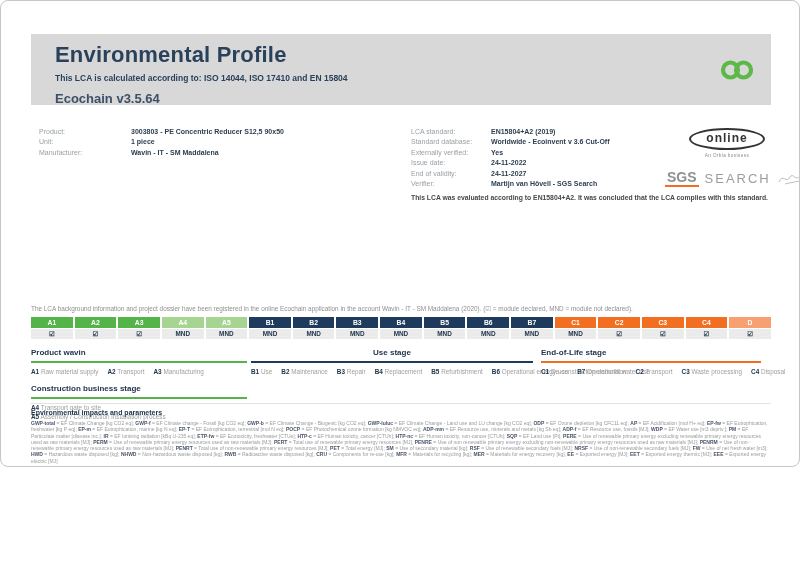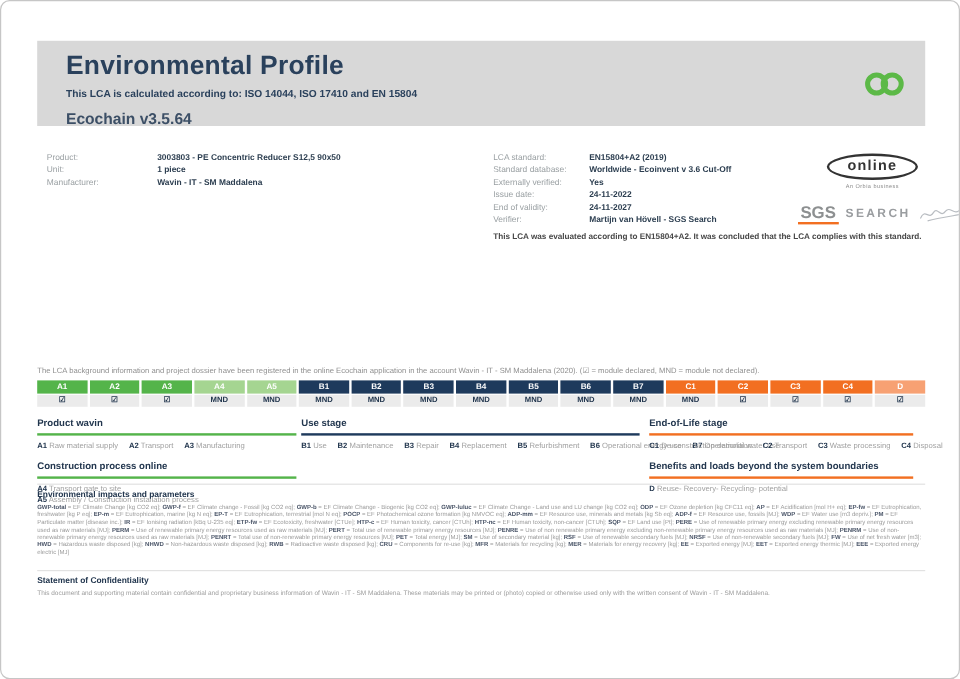--- a/index.html
+++ b/index.html
@@ -1,16 +1,16 @@
 <!DOCTYPE html>
 <html style="--green: #54b44a; --light-green: #a5d591; --navy: #1e3a5c; --orange: #f26f21; --light-orange: #f7a173; --band-gray: #d8d8d8; --heading-navy: #22364e; --logo-green: #5cb947;"><head>
 <meta charset="utf-8">
 <style>
   html,body{margin:0;padding:0;background:#fff;}
-  .page{position:relative;width:800px;height:566px;background:#fff;border:1px solid #c6c6c6;
+  .page{position:relative;width:800px;height:467px;background:#fff;border:1px solid #c6c6c6;
         border-radius:8px;box-sizing:border-box;overflow:hidden;
         font-family:"Liberation Sans",sans-serif;}
 
   
   .band{position:absolute;left:30px;top:33px;width:740px;height:71px;background:#d8d8d8;}
   .band-text{position:absolute;left:24px;top:8px;}
   .band h1{margin:0;font-size:22px;font-weight:600;color:#2a415c;letter-spacing:.2px;}
   .band .subtitle{margin-top:5px;font-size:8.5px;font-weight:600;color:#2a415c;}
   .band .version{margin-top:8px;font-size:13px;color:#3c4f66;font-weight:bold;}
   .brand{position:absolute;right:16px;top:24px;display:flex;align-items:center;gap:7px;}
@@ -27,42 +27,42 @@
   .info-value{color:#2c3e50;font-weight:700;}
 
   .wavin{position:absolute;left:688px;top:127px;width:76px;text-align:center;}
   .wavin-oval{border:2px solid #333;border-radius:50%;height:18px;line-height:17px;
               font-size:12px;font-weight:700;letter-spacing:1px;color:#333;}
   .wavin-tag{margin-top:3px;font-size:4.6px;color:#8a8a8a;letter-spacing:.4px;}
 
   .sgs{position:absolute;left:664px;top:168px;display:flex;align-items:center;gap:6px;}
   .sgs-mark{font-size:14px;font-weight:800;color:#8d9091;line-height:14px;
             border-bottom:2px solid var(--orange);padding:0 2px 1px;}
-  .sgs-search{font-size:10px;font-weight:700;color:#9a9da0;letter-spacing:2px;}
+  .sgs-search{font-size:13px;font-weight:400;color:#9a9da0;letter-spacing:2px;}
 
   .eval-note{position:absolute;left:410px;top:193px;width:374px;font-size:6.8px;
              font-weight:600;color:#474747;line-height:8.6px;}
 
   .reg-note{position:absolute;left:30px;top:304px;width:740px;font-size:6.4px;color:#8f8f8f;}
 
   
   .mt{position:absolute;left:30px;top:316px;width:740px;display:flex;gap:2px;}
   .mt-col{flex:1;display:flex;flex-direction:column;gap:1px;}
   .mt-head{height:11px;line-height:11px;text-align:center;color:#fff;font-size:6.8px;font-weight:700;}
   .mt-val{height:10px;line-height:10px;text-align:center;background:#ebebeb;color:#22364e;
           font-size:6.4px;font-weight:600;}
 
   
   .stage-col{position:absolute;top:347px;}
   #col-product{left:30px;width:216px;}
   #col-use{left:250px;width:282px;}
   #col-eol{left:540px;width:220px;}
   .stage-sec h3{margin:0;font-size:8px;color:#22364e;padding-bottom:4px;border-bottom:2px solid #999;}
   .sec-green h3{border-color:var(--green);}
-  .sec-navy h3{border-color:var(--navy);}
+  .sec-navy h3{border-color:var(--navy);text-align:center;}
   .sec-orange h3{border-color:var(--orange);}
   .stage-items{margin-top:4px;font-size:6.4px;line-height:9.5px;color:#a0a0a0;}
   .st-item{margin-right:9px;white-space:nowrap;}
   .st-item.block{display:block;margin-right:0;white-space:normal;}
   .st-item b{color:#22364e;}
   .stage-sec + .stage-sec{margin-top:7px;}
 
   
   .foot-sec{position:absolute;left:30px;width:740px;border-top:1px solid #e2e2e2;padding-top:5px;}
   .impacts{top:402px;}
@@ -219,44 +219,40 @@
         <div class="mt-val">☑</div>
       </div>
     </div>
 
   <div class="stage-col" id="col-product">
     <div class="stage-sec sec-green">
       <h3>Product wavin</h3>
       <div class="stage-items" id="product-items"><span class="st-item"><b>A1</b><span> Raw material supply</span></span><span class="st-item"><b>A2</b><span> Transport</span></span><span class="st-item"><b>A3</b><span> Manufacturing</span></span></div>
     </div>
     <div class="stage-sec sec-green">
-      <h3>Construction process online</h3>
+      <h3>Construction business stage</h3>
       <div class="stage-items" id="construction-items">
           <span class="st-item block"><b>A4</b><span> Transport gate to site</span></span>
           <span class="st-item block"><b>A5</b><span> Assembly / Construction installation process</span></span>
         </div>
     </div>
   </div>
 
   <div class="stage-col" id="col-use">
     <div class="stage-sec sec-navy">
       <h3>Use stage</h3>
       <div class="stage-items" id="use-items"><span class="st-item"><b>B1</b><span> Use</span></span><span class="st-item"><b>B2</b><span> Maintenance</span></span><span class="st-item"><b>B3</b><span> Repair</span></span><span class="st-item"><b>B4</b><span> Replacement</span></span><span class="st-item"><b>B5</b><span> Refurbishment</span></span><span class="st-item"><b>B6</b><span> Operational energy use</span></span><span class="st-item"><b>B7</b><span> Operational water use</span></span></div>
     </div>
   </div>
 
   <div class="stage-col" id="col-eol">
     <div class="stage-sec sec-orange">
       <h3>End-of-Life stage</h3>
       <div class="stage-items" id="eol-items"><span class="st-item"><b>C1</b><span> De-construction demolition</span></span><span class="st-item"><b>C2</b><span> Transport</span></span><span class="st-item"><b>C3</b><span> Waste processing</span></span><span class="st-item"><b>C4</b><span> Disposal</span></span></div>
     </div>
-    <div class="stage-sec sec-orange">
-      <h3>Benefits and loads beyond the system boundaries</h3>
-      <div class="stage-items" id="benefits-items"><span class="st-item"><b>D</b><span> Reuse- Recovery- Recycling- potential</span></span></div>
-    </div>
   </div>
 
   <div class="foot-sec impacts">
     <h4>Environmental impacts and parameters</h4>
     <div id="impacts-text"><b>GWP-total</b> = EF Climate Change [kg CO2 eq]; <b>GWP-f</b> = EF Climate change - Fossil [kg CO2 eq]; <b>GWP-b</b> = EF Climate Change - Biogenic [kg CO2 eq]; <b>GWP-luluc</b> = EF Climate Change - Land use and LU change [kg CO2 eq]; <b>ODP</b> = EF Ozone depletion [kg CFC11 eq]; <b>AP</b> = EF Acidification [mol H+ eq]; <b>EP-fw</b> = EF Eutrophication, freshwater [kg P eq]; <b>EP-m</b> = EF Eutrophication, marine [kg N eq]; <b>EP-T</b> = EF Eutrophication, terrestrial [mol N eq]; <b>POCP</b> = EF Photochemical ozone formation [kg NMVOC eq]; <b>ADP-mm</b> = EF Resource use, minerals and metals [kg Sb eq]; <b>ADP-f</b> = EF Resource use, fossils [MJ]; <b>WDP</b> = EF Water use [m3 depriv.]; <b>PM</b> = EF Particulate matter [disease inc.]; <b>IR</b> = EF Ionising radiation [kBq U-235 eq]; <b>ETP-fw</b> = EF Ecotoxicity, freshwater [CTUe]; <b>HTP-c</b> = EF Human toxicity, cancer [CTUh]; <b>HTP-nc</b> = EF Human toxicity, non-cancer [CTUh]; <b>SQP</b> = EF Land use [Pt]; <b>PERE</b> = Use of renewable primary energy excluding renewable primary energy resources used as raw materials [MJ]; <b>PERM</b> = Use of renewable primary energy resources used as raw materials [MJ]; <b>PERT</b> = Total use of renewable primary energy resources [MJ]; <b>PENRE</b> = Use of non renewable primary energy excluding non-renewable primary energy resources used as raw materials [MJ]; <b>PENRM</b> = Use of non-renewable primary energy resources used as raw materials [MJ]; <b>PENRT</b> = Total use of non-renewable primary energy resources [MJ]; <b>PET</b> = Total energy [MJ]; <b>SM</b> = Use of secondary material [kg]; <b>RSF</b> = Use of renewable secondary fuels [MJ]; <b>NRSF</b> = Use of non-renewable secondary fuels [MJ]; <b>FW</b> = Use of net fresh water [m3]; <b>HWD</b> = Hazardous waste disposed [kg]; <b>NHWD</b> = Non-hazardous waste disposed [kg]; <b>RWB</b> = Radioactive waste disposed [kg]; <b>CRU</b> = Components for re-use [kg]; <b>MFR</b> = Materials for recycling [kg]; <b>MER</b> = Materials for energy recovery [kg]; <b>EE</b> = Exported energy [MJ]; <b>EET</b> = Exported energy thermic [MJ]; <b>EEE</b> = Exported energy electric [MJ]</div>
   </div>
 
   <div class="foot-sec conf">
     <h4>Statement of Confidentiality</h4>
     <div class="conf-text">This document and supporting material contain confidential and proprietary business information of Wavin - IT - SM Maddalena. These materials may be printed or (photo) copied or otherwise used only with the written consent of Wavin - IT - SM Maddalena.</div>

